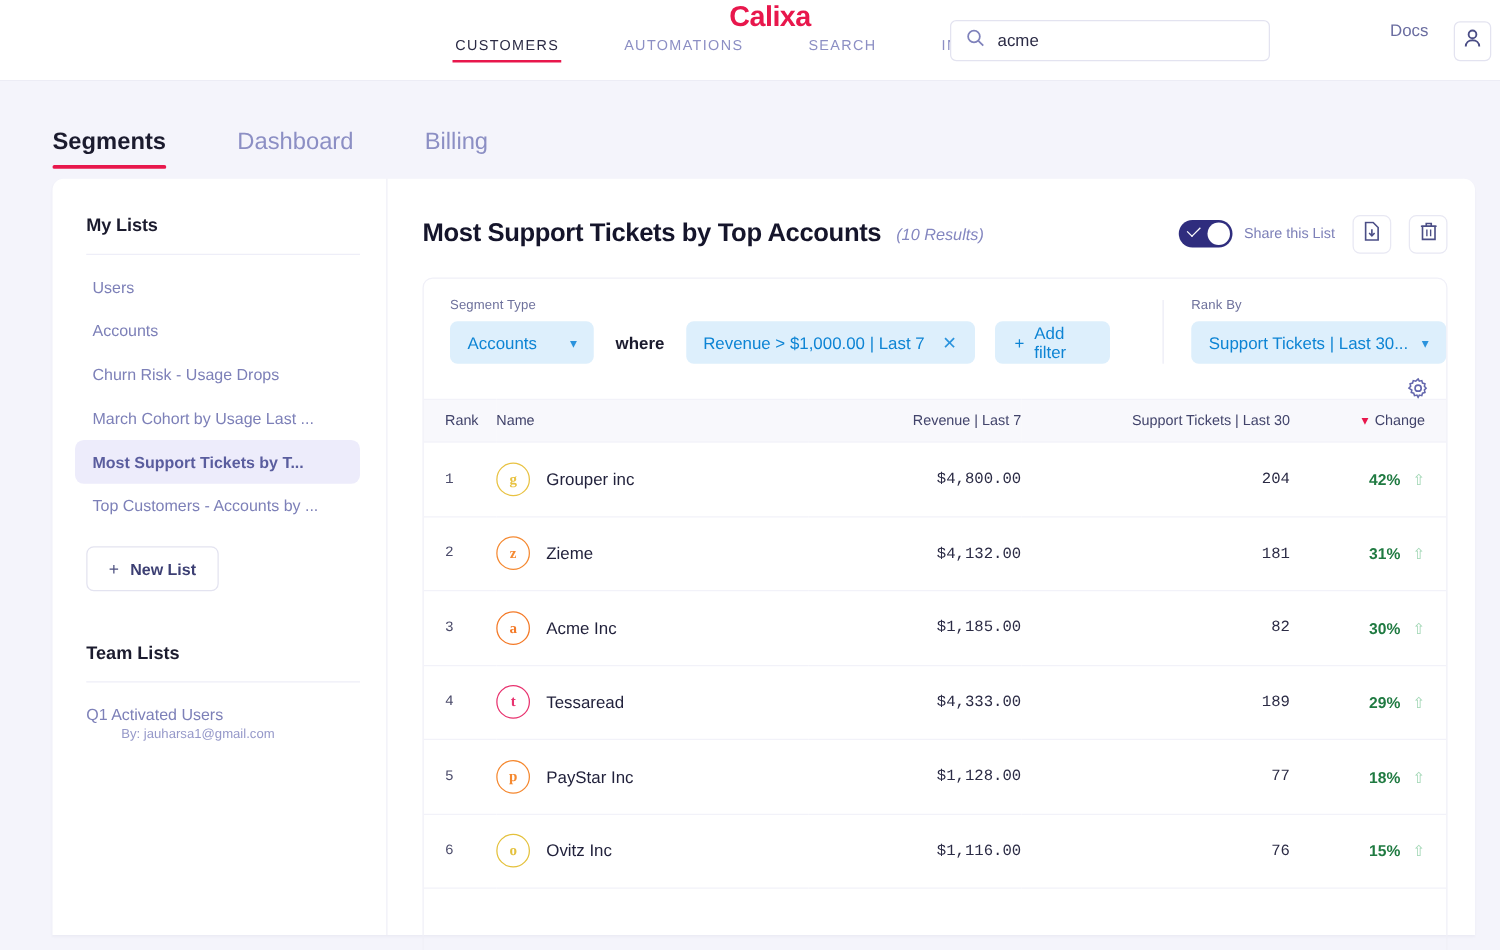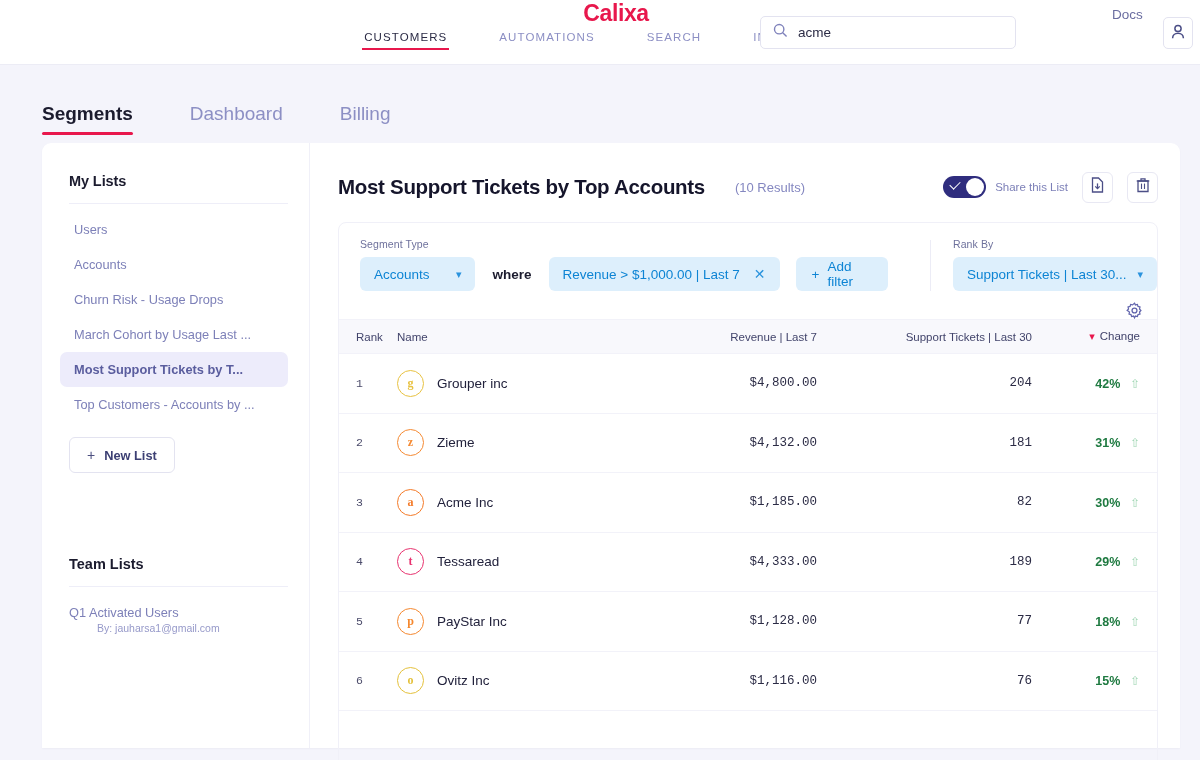--- a/index.html
+++ b/index.html
@@ -39,21 +39,21 @@
     border: 1px solid #e3e3f0; border-radius: 5px;
     display: flex; align-items: center; background: #fff;
   }
   .searchwrap svg { margin: 0 10px 0 12px; flex: 0 0 auto; }
   .searchwrap input {
     border: none; outline: none; font-size: 13.5px;
     color: #2b2b45; font-family: "Liberation Sans", sans-serif;
     width: 200px; background: transparent;
   }
   .docs {
-    position: absolute; left: 1112px; top: 7px;
+    position: absolute; left: 1112px; top: 17px;
     font-size: 13.5px; color: #6a6da0; cursor: pointer;
   }
   .avatar-btn {
     position: absolute; left: 1163px; top: 17px;
     width: 30px; height: 32px; border: 1px solid #e3e3f0;
     border-radius: 5px; display: flex; align-items: center;
     justify-content: center; cursor: pointer; background: #fff;
   }
 
   
@@ -104,37 +104,37 @@
   .newlist-btn {
     display: inline-flex; align-items: center; gap: 9px;
     margin: 15px 0 0 27px; padding: 9px 17px;
     border: 1px solid #e3e3f0; border-radius: 6px;
     background: #fff; cursor: pointer;
     font-size: 12.8px; color: #3c3f73; font-weight: bold;
   }
   .newlist-btn .plus { font-size: 14px; font-weight: normal; color: #4d5080; }
   .side-h2 {
     font-size: 14.5px; font-weight: bold; color: #1b1b2e;
-    margin: 83px 0 0 27px;
+    margin: 42px 0 0 27px;
   }
   .team-item {
     margin: 18px 0 0 27px; cursor: pointer;
   }
   .team-item .t1 { font-size: 12.8px; color: #7d80b8; }
   .team-item .t2 { font-size: 10.5px; color: #9699c9; margin-top: 2px; margin-left: 28px; }
 
   
   .main { flex: 1; padding: 22px 22px 0 28px; min-width: 0; }
   .main-head { display: flex; align-items: center; height: 44px; }
   .list-title {
     font-size: 20.5px; font-weight: bold; color: #15152b;
     letter-spacing: -0.3px;
   }
   .results {
-    font-size: 13px; color: #8487c0; margin-left: 30px;
+    font-size: 13px; color: #8487c0; font-style: italic; margin-left: 12px;
   }
   .head-right { margin-left: auto; display: flex; align-items: center; }
   .toggle {
     width: 43px; height: 22px; border-radius: 11px;
     background: #2f2d7e; position: relative; cursor: pointer;
     display: flex; align-items: center;
   }
   .toggle .chk {
     position: absolute; left: 7px; top: 5px;
     width: 10px; height: 6px;

